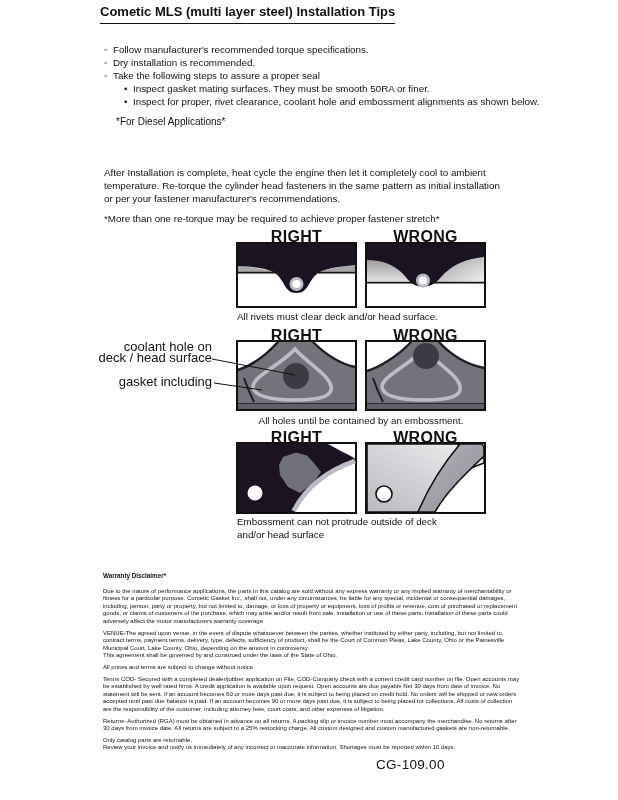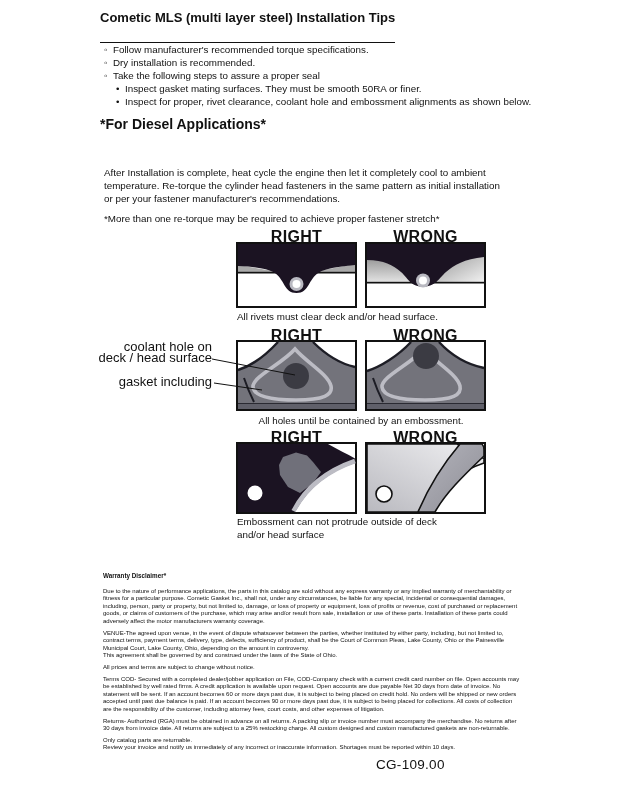--- a/index.html
+++ b/index.html
@@ -1,28 +1,28 @@
 <!DOCTYPE html>
 <html><head>
 <meta charset="utf-8">
 <style>
   html,body { margin:0; padding:0; background:#ffffff; }
   .page {
     position:relative; width:618px; height:800px; background:#ffffff;
     font-family:"Liberation Sans", sans-serif; color:#111111; overflow:hidden;
   }
   .title {
-    position:absolute; left:100px; top:10px; font-size:13px; font-weight:bold;
-    border-bottom:1.5px solid #111; padding-bottom:17px; white-space:nowrap;
+    position:absolute; left:100px; top:4px; font-size:13px; font-weight:bold;
+    border-bottom:1.5px solid #111; padding-bottom:4px; white-space:nowrap;
   }
   .tips { position:absolute; left:104px; top:43px; font-size:9.8px; line-height:13px; }
   .tip { white-space:nowrap; }
-  .tip.lv2 { margin-left:12px; }
+  .tip.lv2 { margin-left:20px; }
   .tip .marker { display:inline-block; width:9px; }
-  .diesel-h { position:absolute; left:100px; top:116px; font-size:14px; font-weight:bold; }
+  .diesel-h { position:absolute; left:116px; top:116px; font-size:10px; font-weight:normal; }
   .para { position:absolute; left:104px; width:450px; font-size:9.8px; line-height:13.2px; white-space:pre-line; }
   .p1 { top:133px; } .p2 { top:166px; } .pnote { top:212px; }
 
   .dlabel { position:absolute; width:121px; text-align:center; font-size:16px; letter-spacing:0.3px;font-weight:bold; }
   .dlabel.r1 { top:228px; } .dlabel.r2 { top:327px; } .dlabel.r3 { top:429px; }
   .col-a { left:236px; } .col-b { left:365px; }
   .dbox { position:absolute; display:block; }
   .dbox.r1 { top:242px; } .dbox.r2 { top:340px; } .dbox.r3 { top:442px; }
   .caption { position:absolute; font-size:9.8px; line-height:12.5px; white-space:pre-line; }
   .cap1 { left:237px; top:311px;text-align:right; }

